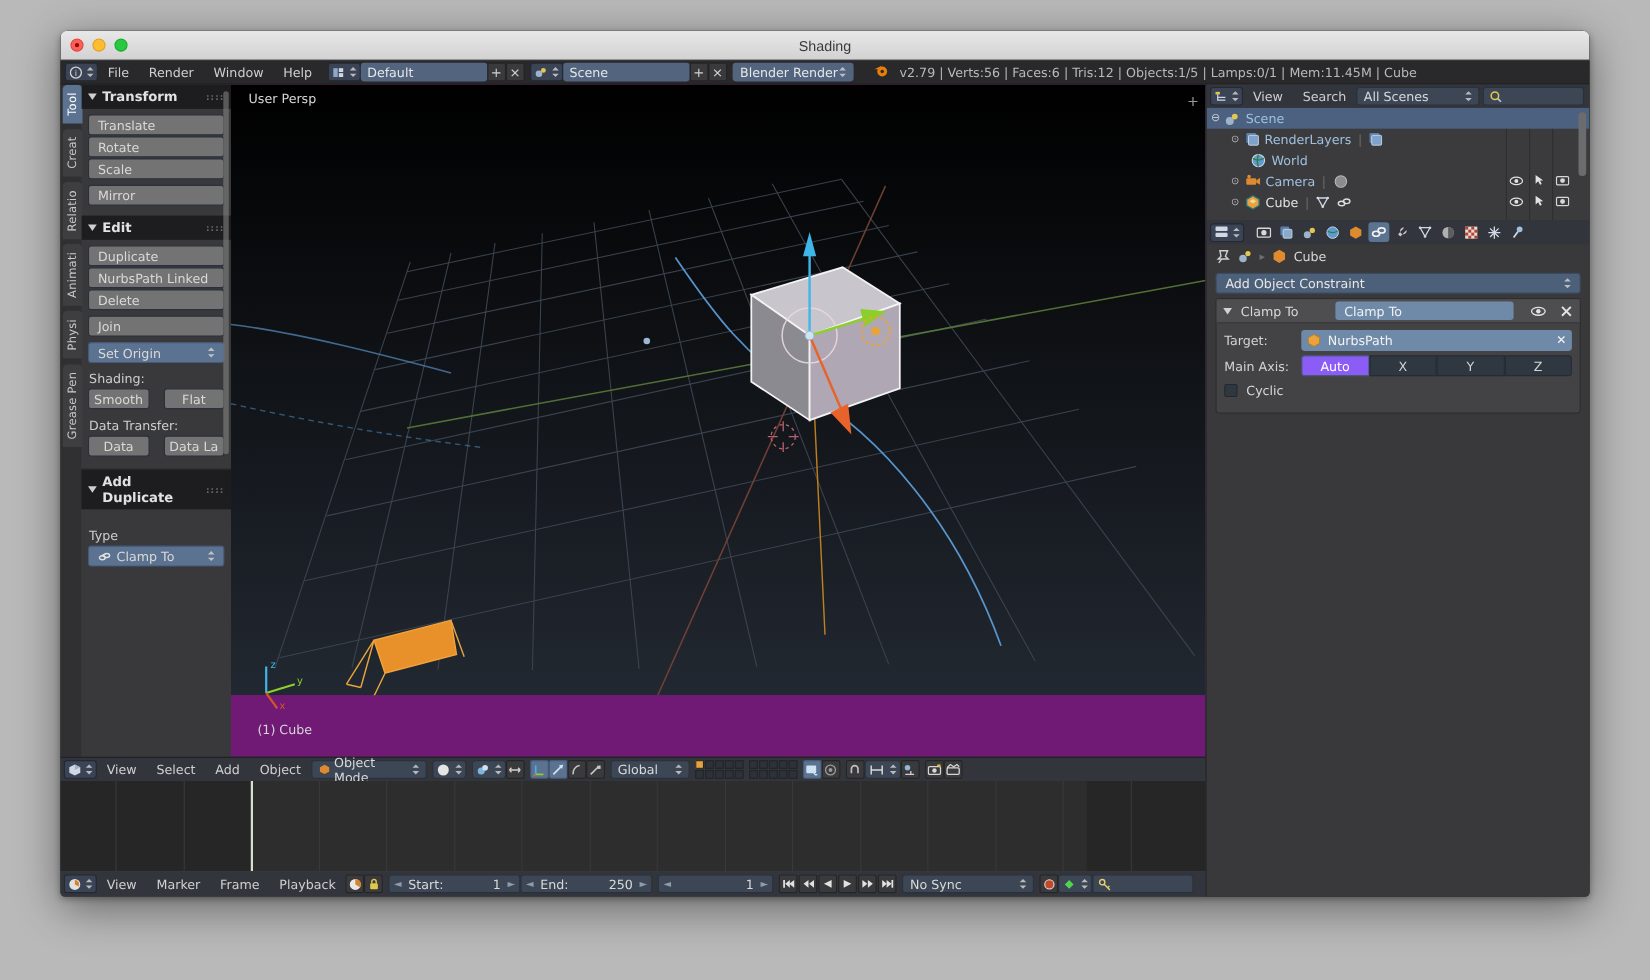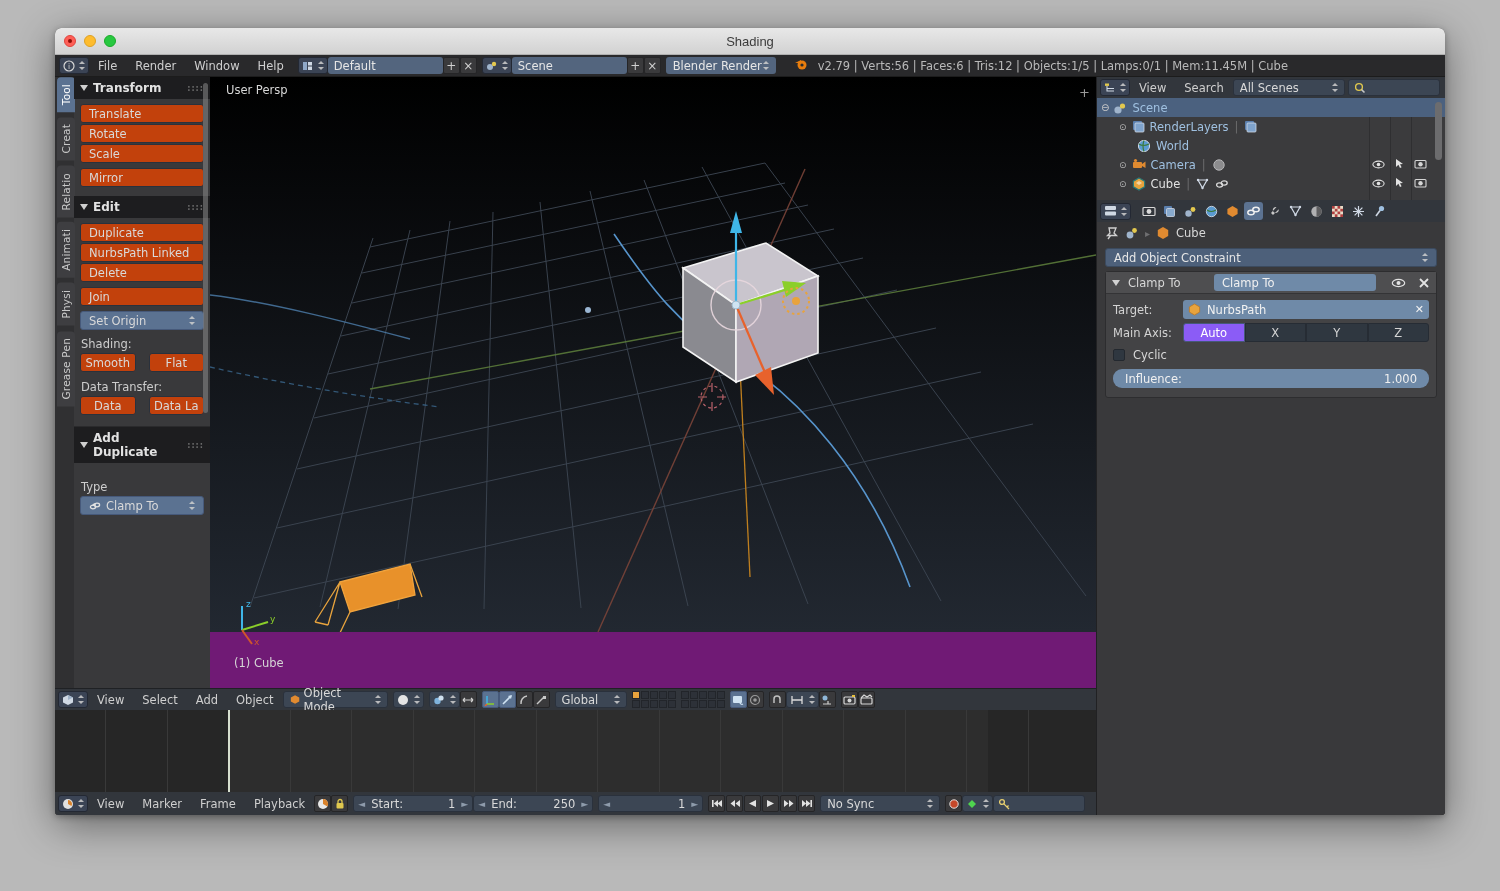--- a/index.html
+++ b/index.html
@@ -82,21 +82,21 @@
   #toolpanels{ position:absolute; left:19px; top:0; right:0; bottom:0; overflow:hidden;}
   .panel-hd{
     background:#1d1d1f; color:#e2e2e2; font-size:12px; font-weight:bold;
     padding:4px 6px; display:flex; align-items:center; gap:5px;
   }
   .tri{ width:0;height:0;border-left:4.5px solid transparent;border-right:4.5px solid transparent;border-top:6px solid #cfcfcf;}
   .grip{ margin-left:auto; color:#6a6a6a; font-size:8px; letter-spacing:1px;}
   .tool-body{ padding:5px 6px 8px 6px; }
   .tbtn{
     display:block; width:100%; height:19px; line-height:18px;
-    background:#c2410c; border:1px solid #2a313c; border-radius:3px;
+    background:#737373; border:1px solid #2a313c; border-radius:3px;
     color:#d9d9d9; font-size:11.5px; padding:0 8px; margin-bottom:1px;
   }
   .tbtn.gap{ margin-top:5px; }
   .tbtn.sel{ background:#5b7291; border-color:#46597a; display:flex; align-items:center;}
   .tbtn.sel .dd{ margin-left:auto; }
   .lbl{ font-size:11.5px; color:#cdcdcd; margin:7px 0 2px 1px; }
   .row2{ display:flex; gap:13px; }
   .row2 .tbtn{ flex:1; text-align:center; padding:0; }
   .tscroll{ position:absolute; right:2px; top:6px; width:5px; height:330px;
             background:#8b8b8b; border-radius:3px; opacity:.55;}
@@ -1008,24 +1008,20 @@
                   <div class="on">Auto</div>
                   <div>X</div>
                   <div>Y</div>
                   <div>Z</div>
                 </span>
               </div>
               <div class="frow" style="margin-top:6px">
                 <span class="cbx"></span>
                 <span style="font-size:11.5px">Cyclic</span>
               </div>
-              <div class="slider">
-                <span>Influence:</span>
-                <span>1.000</span>
-              </div>
             </div>
           </div>
         </div>
       </div>
 
     </div>
   </div>
 </div>
 
 </body></html>

